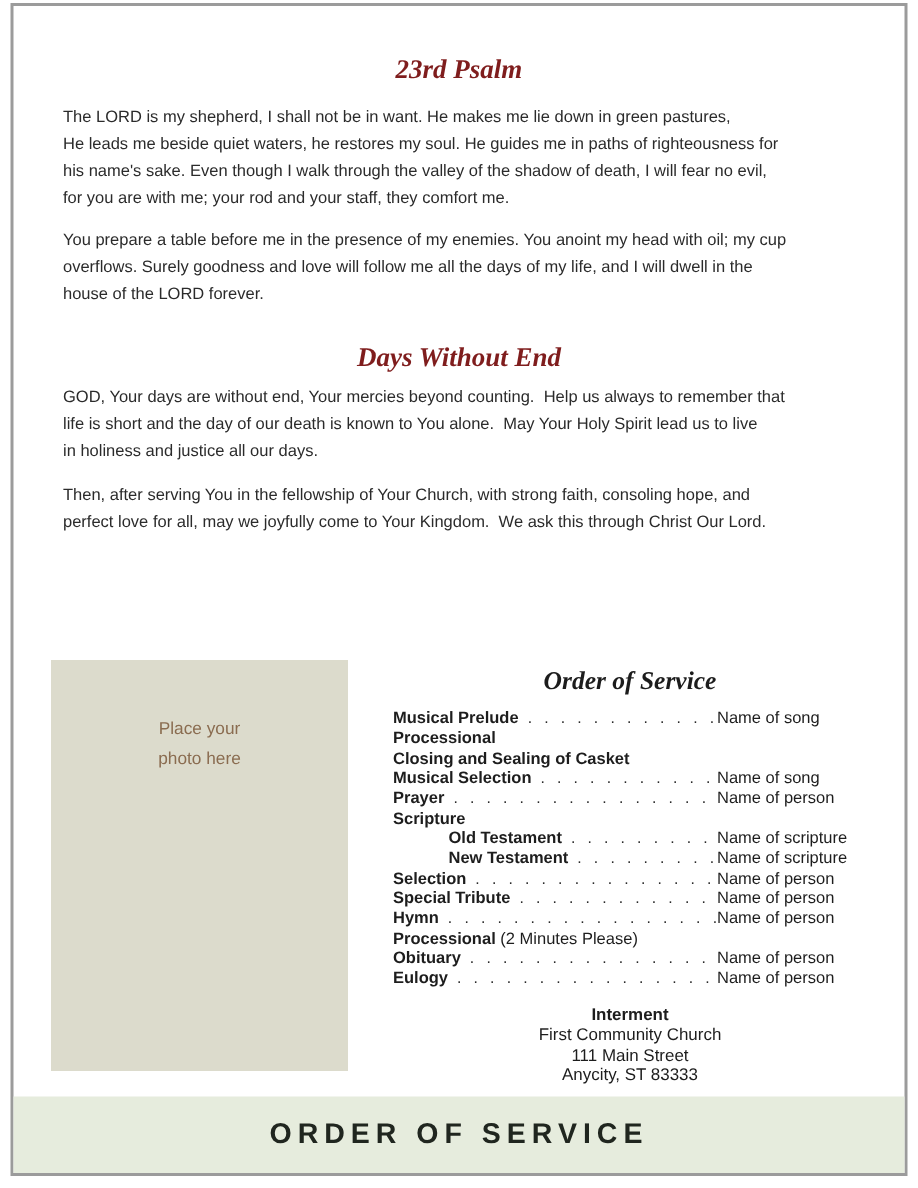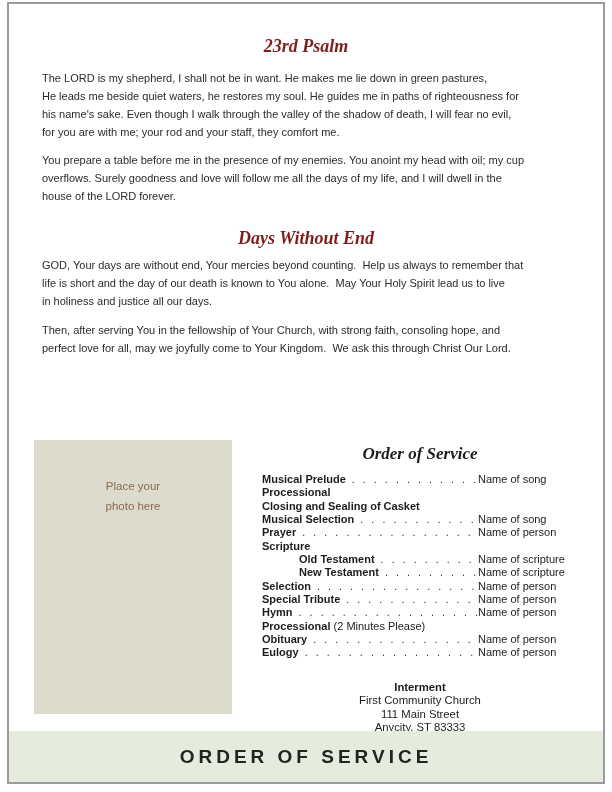--- a/index.html
+++ b/index.html
@@ -56,21 +56,21 @@
   .lbl{font-weight:bold;white-space:pre;}
   .lbl.plain{font-weight:bold;}
   .note{font-weight:normal;white-space:pre;}
   .dots{
     flex:1 1 auto;overflow:hidden;white-space:nowrap;
     font-size:10.5px;letter-spacing:2.6px;color:#2a2a2a;
     padding:0 4px 0 6px;
   }
   .val{flex:0 0 100px;white-space:nowrap;font-weight:normal;text-align:left;}
   .interment{
-    margin-top:21px;text-align:center;
+    margin-top:11px;text-align:center;
     font-size:11.3px;line-height:13.5px;color:#1d1d1d;
   }
   .int-title{font-weight:bold;}
   .band{
     position:absolute;left:9px;top:731px;width:594px;height:51px;
     background:#e6ecdd;display:flex;align-items:center;justify-content:center;
   }
   .band span{
     font-size:19px;font-weight:bold;letter-spacing:4px;color:#20261f;
   }

